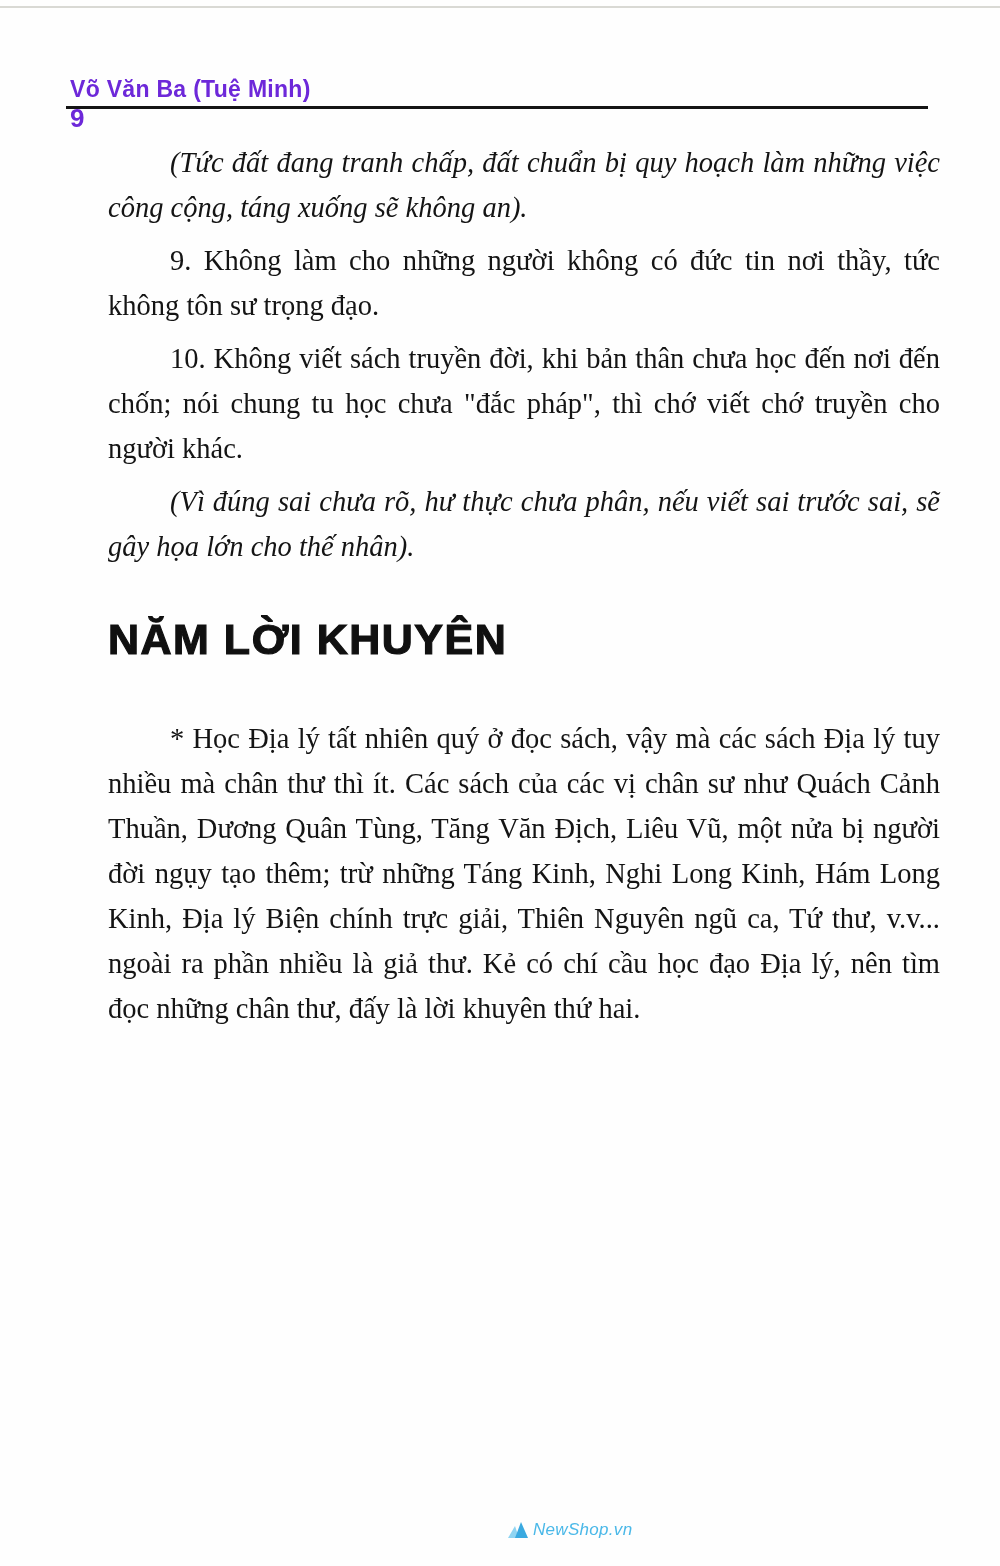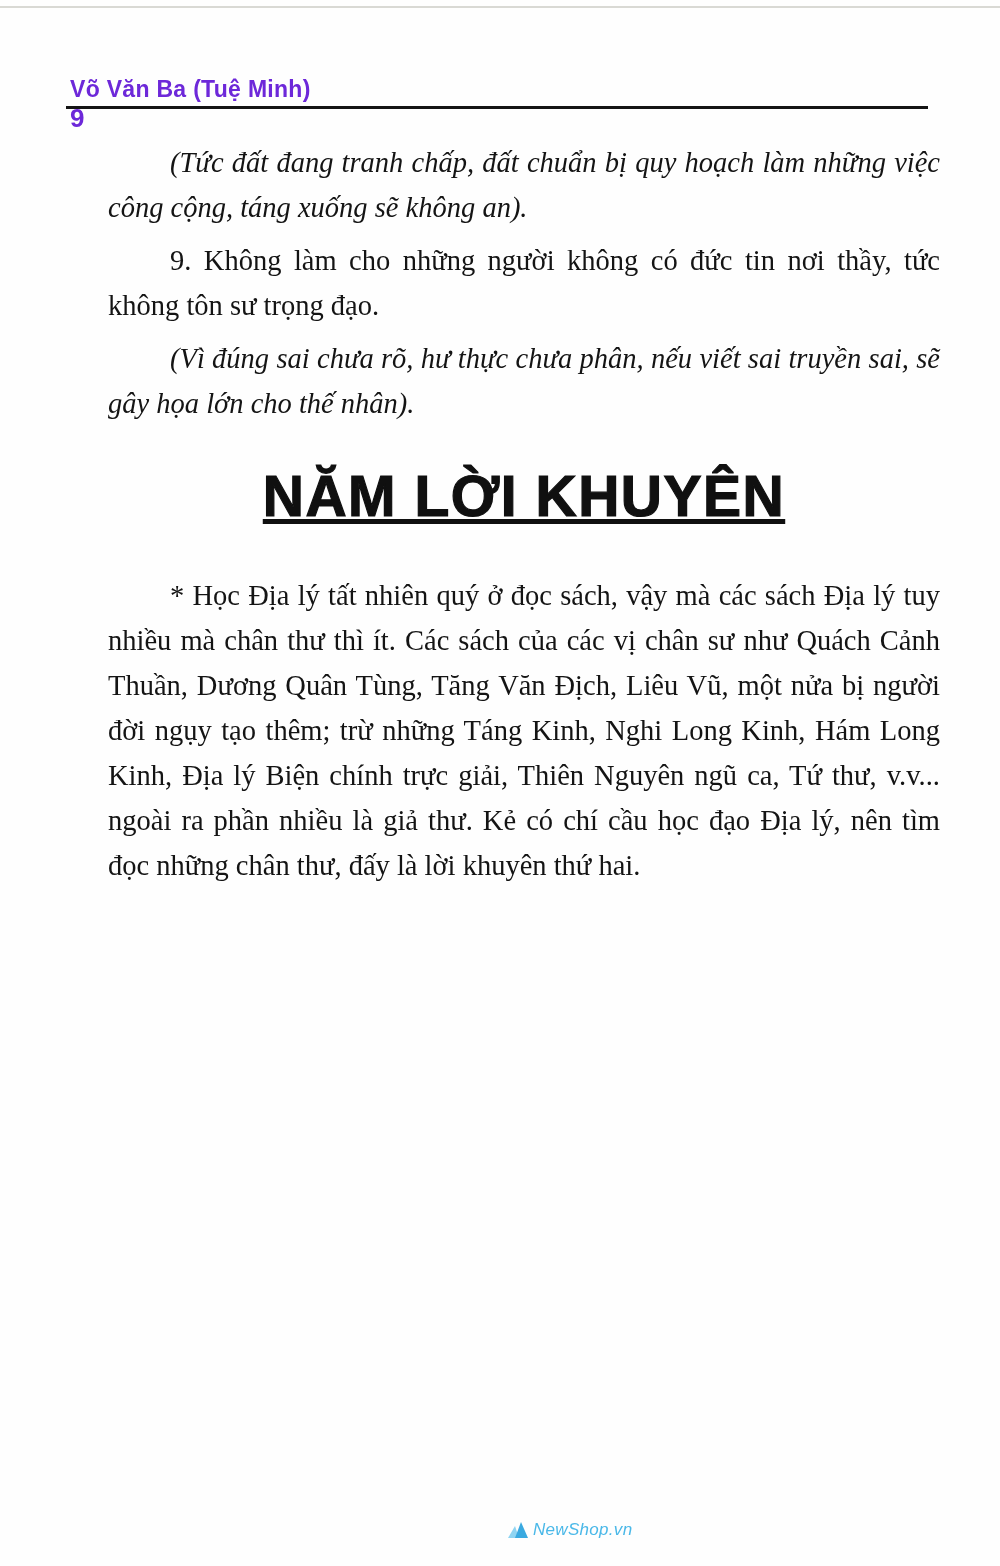--- a/index.html
+++ b/index.html
@@ -62,27 +62,25 @@
     margin-left: 24px;
   }
 
   .para { text-indent: 62px; margin-bottom: 8px; }
   .para.italic { font-style: italic; }
   .para.bold   { font-weight: normal; }
 
   .section-heading {
     font-family: "Liberation Sans", sans-serif;
     font-weight: bold;
-    font-size: 57px;
+    font-size: 43px;
     letter-spacing: 1.5px;
-    text-align: center;
     text-indent: 0;
     margin: 48px 0 54px 0;
     color: #101010;
-    text-decoration: underline;
     -webkit-text-stroke: 1.2px #101010;
   }
 
   .footer {
     position: absolute;
     left: 508px;
     bottom: 26px;
     display: flex;
     align-items: center;
     gap: 5px;
@@ -111,22 +109,23 @@
 
   <div class="header-rule"></div>
 
   <main class="content">
 
     <p class="para italic">(Tức đất đang tranh chấp, đất chuẩn bị quy hoạch làm những việc công cộng, táng xuống sẽ không an).</p>
 
     <p class="para bold">9. Không làm cho những người không có đức tin nơi thầy, tức không tôn sư trọng đạo.</p>
 
 
+    <p class="para bold">10. Không viết sách truyền đời, khi bản thân chưa học đến nơi đến chốn; nói chung tu học chưa "đắc pháp", thì chớ viết chớ truyền cho người khác.</p>
 
-    <p class="para italic">(Vì đúng sai chưa rõ, hư thực chưa phân, nếu viết sai truyền sai, sẽ gây họa lớn cho thế nhân).</p>
+    <p class="para italic">(Vì đúng sai chưa rõ, hư thực chưa phân, nếu viết sai trước sai, sẽ gây họa lớn cho thế nhân).</p>
 
     <h1 class="section-heading">NĂM LỜI KHUYÊN</h1>
 
 
     <p class="para">* Học Địa lý tất nhiên quý ở đọc sách, vậy mà các sách Địa lý tuy nhiều mà chân thư thì ít. Các sách của các vị chân sư như Quách Cảnh Thuần, Dương Quân Tùng, Tăng Văn Địch, Liêu Vũ, một nửa bị người đời ngụy tạo thêm; trừ những Táng Kinh, Nghi Long Kinh, Hám Long Kinh, Địa lý Biện chính trực giải, Thiên Nguyên ngũ ca, Tứ thư, v.v... ngoài ra phần nhiều là giả thư. Kẻ có chí cầu học đạo Địa lý, nên tìm đọc những chân thư, đấy là lời khuyên thứ hai.</p>
 
 
   </main>
 
   <footer class="footer">

